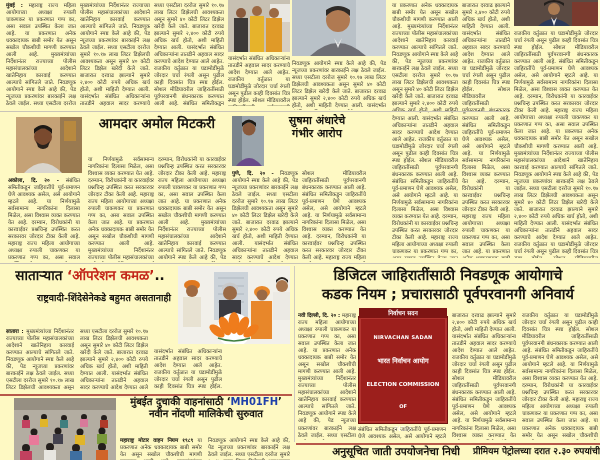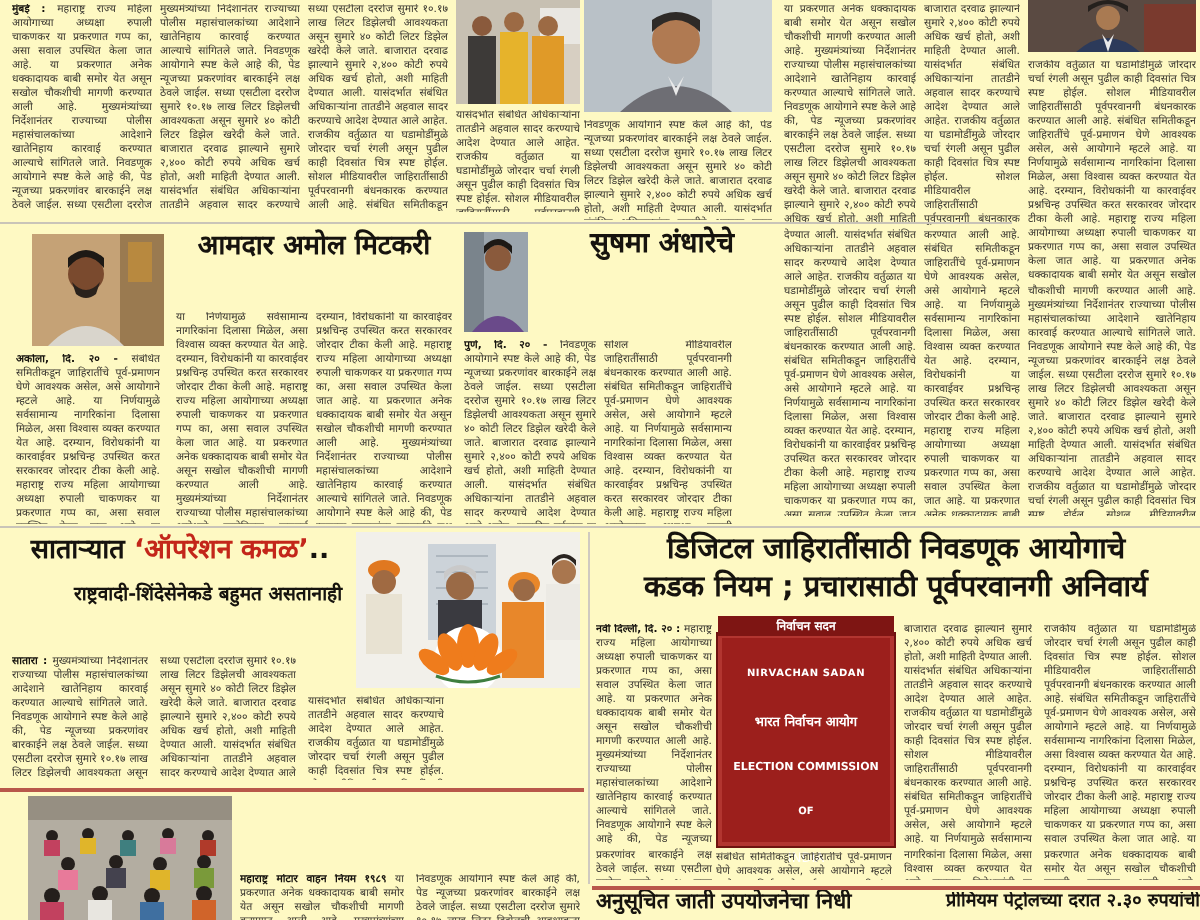--- a/index.html
+++ b/index.html
@@ -95,22 +95,23 @@
 
   <div class="ph" style="left:232px;top:116px;width:32px;height:50px">
     <svg width="32" height="50" viewBox="0 0 32 50">
       <rect width="32" height="50" fill="#9aa4ac"></rect>
       <rect x="0" y="0" width="10" height="50" fill="#7a848c"></rect>
       <circle cx="17" cy="13" r="6.5" fill="#8a5a3c"></circle>
       <path d="M10 11 q7 -9 14 0 l0 -4 q-7 -7 -14 0 z" fill="#1d1915"></path>
       <path d="M4 50 q13 -16 26 0 z" fill="#6a4a8a"></path>
     </svg>
   </div>
-  <div class="h" style="left:280px;top:114px;width:102px;font-size:14px">
+  <div class="h" style="left:266px;top:114px;width:102px;font-size:11px">
     <div>सुषमा अंधारेचे</div>
+    <div>गंभीर आरोप</div>
   </div>
   <div class="c" style="left:232px;top:170px;width:66px;height:92px"><b>पुणे, दि. २० - </b>निवडणूक आयोगाने स्पष्ट केले आहे की, पेड न्यूजच्या प्रकरणांवर बारकाईने लक्ष ठेवले जाईल. सध्या एसटीला दररोज सुमारे १०.१७ लाख लिटर डिझेलची आवश्यकता असून सुमारे ४० कोटी लिटर डिझेल खरेदी केले जाते. बाजारात दरवाढ झाल्याने सुमारे २,४०० कोटी रुपये अधिक खर्च होतो, अशी माहिती देण्यात आली. यासंदर्भात संबंधित अधिकाऱ्यांना तातडीने अहवाल सादर करण्याचे आदेश देण्यात आले आहेत. राजकीय वर्तुळात या घडामोडींमुळे जोरदार चर्चा रंगली असून पुढील काही दिवसांत चित्र स्पष्ट होईल. सोशल मीडियावरील जाहिरातींसाठी पूर्वपरवानगी बंधनकारक करण्यात आली आहे. संबंधित समितीकडून जाहिरातींचे पूर्व-प्रमाणन घेणे आवश्यक असेल, असे आयोगाने म्हटले आहे. या निर्णयामुळे सर्वसामान्य नागरिकांना दिलासा मिळेल, असा विश्वास व्यक्त करण्यात येत आहे. दरम्यान, विरोधकांनी या कारवाईवर प्रश्नचिन्ह उपस्थित करत सरकारवर जोरदार टीका केली आहे. महाराष्ट्र राज्य महिला आयोगाच्या अध्यक्षा रुपाली चाकणकर या प्रकरणात गप्प का, असा सवाल उपस्थित केला जात आहे. या प्रकरणात अनेक धक्कादायक बाबी समोर येत असून सखोल चौकशीची मागणी करण्यात आली आहे. मुख्यमंत्र्यांच्या निर्देशानंतर राज्याच्या पोलीस महासंचालकांच्या आदेशाने खातेनिहाय कारवाई करण्यात आल्याचे सांगितले जाते. निवडणूक आयोगाने स्पष्ट केले आहे की, पेड न्यूजच्या प्रकरणांवर बारकाईने लक्ष ठेवले जाईल. सध्या एसटीला दररोज सुमारे १०.१७ लाख लिटर डिझेलची आवश्यकता असून सुमारे ४० कोटी लिटर डिझेल खरेदी केले जाते. बाजारात दरवाढ झाल्याने सुमारे २,४०० कोटी रुपये अधिक खर्च होतो, अशी माहिती देण्यात आली. यासंदर्भात संबंधित अधिकाऱ्यांना तातडीने अहवाल सादर करण्याचे आदेश देण्यात आले आहेत. राजकीय वर्तुळात या घडामोडींमुळे जोरदार चर्चा रंगली असून पुढील काही दिवसांत चित्र स्पष्ट होईल. सोशल मीडियावरील जाहिरातींसाठी पूर्वपरवानगी बंधनकारक करण्यात आली आहे. संबंधित समितीकडून जाहिरातींचे पूर्व-प्रमाणन घेणे आवश्यक असेल, असे आयोगाने म्हटले आहे. या निर्णयामुळे सर्वसामान्य नागरिकांना दिलासा मिळेल, असा विश्वास व्यक्त करण्यात येत आहे. दरम्यान, विरोधकांनी या कारवाईवर प्रश्नचिन्ह उपस्थित करत सरकारवर जोरदार टीका केली आहे. महाराष्ट्र राज्य महिला आयोगाच्या अध्यक्षा रुपाली चाकणकर या प्रकरणात गप्प का, असा सवाल उपस्थित केला जात आहे. या प्रकरणात अनेक धक्कादायक बाबी समोर येत असून सखोल चौकशीची मागणी करण्यात आली आहे. मुख्यमंत्र्यांच्या निर्देशानंतर राज्याच्या पोलीस महासंचालकांच्या आदेशाने खातेनिहाय कारवाई करण्यात आल्याचे सांगितले जाते. निवडणूक आयोगाने स्पष्ट केले आहे की, पेड न्यूजच्या प्रकरणांवर बारकाईने लक्ष ठेवले जाईल. सध्या एसटीला दररोज सुमारे १०.१७ लाख लिटर डिझेलची आवश्यकता असून सुमारे ४० कोटी लिटर डिझेल खरेदी केले जाते. </div>
   <div class="c" style="left:302px;top:170px;width:64px;height:92px">सोशल मीडियावरील जाहिरातींसाठी पूर्वपरवानगी बंधनकारक करण्यात आली आहे. संबंधित समितीकडून जाहिरातींचे पूर्व-प्रमाणन घेणे आवश्यक असेल, असे आयोगाने म्हटले आहे. या निर्णयामुळे सर्वसामान्य नागरिकांना दिलासा मिळेल, असा विश्वास व्यक्त करण्यात येत आहे. दरम्यान, विरोधकांनी या कारवाईवर प्रश्नचिन्ह उपस्थित करत सरकारवर जोरदार टीका केली आहे. महाराष्ट्र राज्य महिला आयोगाच्या अध्यक्षा रुपाली चाकणकर या प्रकरणात गप्प का, असा सवाल उपस्थित केला जात आहे. या प्रकरणात अनेक धक्कादायक बाबी समोर येत असून सखोल चौकशीची मागणी करण्यात आली आहे. मुख्यमंत्र्यांच्या निर्देशानंतर राज्याच्या पोलीस महासंचालकांच्या आदेशाने खातेनिहाय कारवाई करण्यात आल्याचे सांगितले जाते. निवडणूक आयोगाने स्पष्ट केले आहे की, पेड न्यूजच्या प्रकरणांवर बारकाईने लक्ष ठेवले जाईल. सध्या एसटीला दररोज सुमारे १०.१७ लाख लिटर डिझेलची आवश्यकता असून सुमारे ४० कोटी लिटर डिझेल खरेदी केले जाते. बाजारात दरवाढ झाल्याने सुमारे २,४०० कोटी रुपये अधिक खर्च होतो, अशी माहिती देण्यात आली. यासंदर्भात संबंधित अधिकाऱ्यांना तातडीने अहवाल सादर करण्याचे आदेश देण्यात आले आहेत. राजकीय वर्तुळात या घडामोडींमुळे जोरदार चर्चा रंगली असून पुढील काही दिवसांत चित्र स्पष्ट होईल. सोशल मीडियावरील जाहिरातींसाठी पूर्वपरवानगी बंधनकारक करण्यात आली आहे. संबंधित समितीकडून जाहिरातींचे पूर्व-प्रमाणन घेणे आवश्यक असेल, असे आयोगाने म्हटले आहे. या निर्णयामुळे सर्वसामान्य नागरिकांना दिलासा मिळेल, असा विश्वास व्यक्त करण्यात येत आहे. दरम्यान, विरोधकांनी या कारवाईवर प्रश्नचिन्ह उपस्थित करत सरकारवर जोरदार टीका केली आहे. महाराष्ट्र राज्य महिला आयोगाच्या अध्यक्षा रुपाली चाकणकर या प्रकरणात गप्प का, असा सवाल उपस्थित केला जात आहे. या प्रकरणात अनेक धक्कादायक बाबी समोर येत असून सखोल चौकशीची मागणी करण्यात आली आहे. मुख्यमंत्र्यांच्या निर्देशानंतर राज्याच्या पोलीस महासंचालकांच्या आदेशाने खातेनिहाय कारवाई करण्यात आल्याचे सांगितले जाते. निवडणूक आयोगाने स्पष्ट केले आहे की, पेड न्यूजच्या प्रकरणांवर बारकाईने लक्ष ठेवले जाईल. सध्या एसटीला दररोज सुमारे १०.१७ लाख लिटर डिझेलची आवश्यकता असून सुमारे ४० कोटी लिटर डिझेल खरेदी केले जाते. बाजारात दरवाढ झाल्याने सुमारे २,४०० कोटी रुपये अधिक खर्च होतो, अशी माहिती देण्यात आली. यासंदर्भात संबंधित अधिकाऱ्यांना तातडीने अहवाल सादर करण्याचे आदेश देण्यात आले आहेत. राजकीय वर्तुळात या घडामोडींमुळे जोरदार चर्चा रंगली असून पुढील काही दिवसांत चित्र स्पष्ट होईल. सोशल मीडियावरील जाहिरातींसाठी पूर्वपरवानगी बंधनकारक करण्यात आली आहे. संबंधित समितीकडून जाहिरातींचे पूर्व-प्रमाणन घेणे आवश्यक असेल, असे आयोगाने म्हटले आहे. </div>
 
   <div class="rule" style="left:0;top:263px;width:600px;height:1px;background:#c9c4b8"></div>
 
   <div class="h" style="left:6px;top:267px;width:168px;font-size:13.5px">
     <span>साताऱ्यात </span><span class="red">‘ऑपरेशन कमळ’</span><span>..</span>
   </div>
   <div class="h" style="left:16px;top:292px;width:176px;font-size:9.5px">
@@ -184,20 +185,24 @@
           <rect x="6" y="53" width="12" height="9" fill="#c2415f"></rect>
         <circle cx="36" cy="49" r="4" fill="#241f1c"></circle>
           <rect x="30" y="52" width="12" height="10" fill="#e8e6e0"></rect>
         <circle cx="62" cy="50" r="4" fill="#241f1c"></circle>
           <rect x="56" y="53" width="12" height="9" fill="#3f6fa0"></rect>
         <circle cx="88" cy="49" r="4" fill="#241f1c"></circle>
           <rect x="82" y="52" width="12" height="10" fill="#d0642a"></rect>
       </g>
     </svg>
   </div>
+  <div class="h" style="left:120px;top:396px;width:172px;font-size:10px">
+    <div><span>मुंबईत दुचाकी वाहनांसाठी ‘</span><span class="blue">MH01FH</span><span>’</span></div>
+    <div>नवीन नोंदणी मालिकेची सुरुवात</div>
+  </div>
   <div class="c" style="left:120px;top:437px;width:82px;height:23px"><b>महाराष्ट्र मोटार वाहन नियम १९८९ </b>या प्रकरणात अनेक धक्कादायक बाबी समोर येत असून सखोल चौकशीची मागणी करण्यात आली आहे. मुख्यमंत्र्यांच्या निर्देशानंतर राज्याच्या पोलीस महासंचालकांच्या आदेशाने खातेनिहाय कारवाई करण्यात आल्याचे सांगितले जाते. निवडणूक आयोगाने स्पष्ट केले आहे की, पेड न्यूजच्या प्रकरणांवर बारकाईने लक्ष ठेवले जाईल. सध्या एसटीला दररोज सुमारे १०.१७ लाख लिटर डिझेलची आवश्यकता असून सुमारे ४० कोटी लिटर डिझेल खरेदी केले जाते. बाजारात दरवाढ झाल्याने सुमारे २,४०० कोटी रुपये अधिक खर्च होतो, अशी माहिती देण्यात आली. यासंदर्भात संबंधित अधिकाऱ्यांना तातडीने अहवाल सादर करण्याचे आदेश देण्यात आले आहेत. राजकीय वर्तुळात या घडामोडींमुळे जोरदार चर्चा रंगली असून पुढील काही दिवसांत चित्र स्पष्ट होईल. सोशल मीडियावरील जाहिरातींसाठी पूर्वपरवानगी बंधनकारक करण्यात आली आहे. संबंधित समितीकडून जाहिरातींचे पूर्व-प्रमाणन घेणे आवश्यक असेल, असे आयोगाने म्हटले आहे. या निर्णयामुळे सर्वसामान्य नागरिकांना दिलासा मिळेल, असा विश्वास व्यक्त करण्यात येत आहे. दरम्यान, विरोधकांनी या कारवाईवर प्रश्नचिन्ह उपस्थित करत सरकारवर जोरदार टीका केली आहे. महाराष्ट्र राज्य महिला आयोगाच्या अध्यक्षा रुपाली चाकणकर या प्रकरणात गप्प का, असा सवाल उपस्थित केला जात आहे. या प्रकरणात अनेक धक्कादायक बाबी समोर येत असून सखोल चौकशीची मागणी करण्यात आली आहे. मुख्यमंत्र्यांच्या निर्देशानंतर राज्याच्या पोलीस महासंचालकांच्या आदेशाने खातेनिहाय कारवाई करण्यात आल्याचे सांगितले जाते. निवडणूक आयोगाने स्पष्ट केले आहे की, पेड न्यूजच्या प्रकरणांवर बारकाईने लक्ष ठेवले जाईल. सध्या एसटीला दररोज सुमारे १०.१७ लाख लिटर डिझेलची आवश्यकता असून सुमारे ४० कोटी लिटर डिझेल खरेदी केले जाते. बाजारात दरवाढ झाल्याने सुमारे २,४०० कोटी रुपये अधिक खर्च होतो, अशी माहिती देण्यात आली. यासंदर्भात संबंधित अधिकाऱ्यांना तातडीने अहवाल सादर करण्याचे आदेश देण्यात आले आहेत. राजकीय वर्तुळात या घडामोडींमुळे जोरदार चर्चा रंगली असून पुढील काही दिवसांत चित्र स्पष्ट होईल. सोशल मीडियावरील जाहिरातींसाठी पूर्वपरवानगी बंधनकारक करण्यात आली आहे. संबंधित समितीकडून जाहिरातींचे पूर्व-प्रमाणन घेणे आवश्यक असेल, असे आयोगाने म्हटले आहे. या निर्णयामुळे सर्वसामान्य नागरिकांना दिलासा मिळेल, असा विश्वास व्यक्त करण्यात येत आहे. दरम्यान, विरोधकांनी या कारवाईवर प्रश्नचिन्ह उपस्थित करत सरकारवर जोरदार टीका केली आहे. महाराष्ट्र राज्य महिला आयोगाच्या अध्यक्षा रुपाली चाकणकर या प्रकरणात गप्प का, असा सवाल उपस्थित केला जात आहे. या प्रकरणात अनेक धक्कादायक बाबी समोर येत असून सखोल चौकशीची मागणी करण्यात आली आहे. मुख्यमंत्र्यांच्या निर्देशानंतर राज्याच्या पोलीस महासंचालकांच्या आदेशाने खातेनिहाय कारवाई करण्यात आल्याचे सांगितले जाते. </div>
   <div class="c" style="left:208px;top:437px;width:82px;height:23px">निवडणूक आयोगाने स्पष्ट केले आहे की, पेड न्यूजच्या प्रकरणांवर बारकाईने लक्ष ठेवले जाईल. सध्या एसटीला दररोज सुमारे १०.१७ लाख लिटर डिझेलची आवश्यकता असून सुमारे ४० कोटी लिटर डिझेल खरेदी केले जाते. बाजारात दरवाढ झाल्याने सुमारे २,४०० कोटी रुपये अधिक खर्च होतो, अशी माहिती देण्यात आली. यासंदर्भात संबंधित अधिकाऱ्यांना तातडीने अहवाल सादर करण्याचे आदेश देण्यात आले आहेत. राजकीय वर्तुळात या घडामोडींमुळे जोरदार चर्चा रंगली असून पुढील काही दिवसांत चित्र स्पष्ट होईल. सोशल मीडियावरील जाहिरातींसाठी पूर्वपरवानगी बंधनकारक करण्यात आली आहे. संबंधित समितीकडून जाहिरातींचे पूर्व-प्रमाणन घेणे आवश्यक असेल, असे आयोगाने म्हटले आहे. या निर्णयामुळे सर्वसामान्य नागरिकांना दिलासा मिळेल, असा विश्वास व्यक्त करण्यात येत आहे. दरम्यान, विरोधकांनी या कारवाईवर प्रश्नचिन्ह उपस्थित करत सरकारवर जोरदार टीका केली आहे. महाराष्ट्र राज्य महिला आयोगाच्या अध्यक्षा रुपाली चाकणकर या प्रकरणात गप्प का, असा सवाल उपस्थित केला जात आहे. या प्रकरणात अनेक धक्कादायक बाबी समोर येत असून सखोल चौकशीची मागणी करण्यात आली आहे. मुख्यमंत्र्यांच्या निर्देशानंतर राज्याच्या पोलीस महासंचालकांच्या आदेशाने खातेनिहाय कारवाई करण्यात आल्याचे सांगितले जाते. निवडणूक आयोगाने स्पष्ट केले आहे की, पेड न्यूजच्या प्रकरणांवर बारकाईने लक्ष ठेवले जाईल. सध्या एसटीला दररोज सुमारे १०.१७ लाख लिटर डिझेलची आवश्यकता असून सुमारे ४० कोटी लिटर डिझेल खरेदी केले जाते. बाजारात दरवाढ झाल्याने सुमारे २,४०० कोटी रुपये अधिक खर्च होतो, अशी माहिती देण्यात आली. यासंदर्भात संबंधित अधिकाऱ्यांना तातडीने अहवाल सादर करण्याचे आदेश देण्यात आले आहेत. राजकीय वर्तुळात या घडामोडींमुळे जोरदार चर्चा रंगली असून पुढील काही दिवसांत चित्र स्पष्ट होईल. सोशल मीडियावरील जाहिरातींसाठी पूर्वपरवानगी बंधनकारक करण्यात आली आहे. संबंधित समितीकडून जाहिरातींचे पूर्व-प्रमाणन घेणे आवश्यक असेल, असे आयोगाने म्हटले आहे. या निर्णयामुळे सर्वसामान्य नागरिकांना दिलासा मिळेल, असा विश्वास व्यक्त करण्यात येत आहे. दरम्यान, विरोधकांनी या कारवाईवर प्रश्नचिन्ह उपस्थित करत सरकारवर जोरदार टीका केली आहे. महाराष्ट्र राज्य महिला आयोगाच्या अध्यक्षा रुपाली चाकणकर या प्रकरणात गप्प का, असा सवाल उपस्थित केला जात आहे. या प्रकरणात अनेक धक्कादायक बाबी समोर येत असून सखोल चौकशीची मागणी करण्यात आली आहे. मुख्यमंत्र्यांच्या निर्देशानंतर राज्याच्या पोलीस महासंचालकांच्या आदेशाने खातेनिहाय कारवाई करण्यात आल्याचे सांगितले जाते. निवडणूक आयोगाने स्पष्ट केले आहे की, पेड न्यूजच्या प्रकरणांवर बारकाईने लक्ष ठेवले जाईल. सध्या एसटीला दररोज सुमारे १०.१७ लाख लिटर डिझेलची आवश्यकता असून सुमारे ४० कोटी लिटर डिझेल खरेदी केले जाते. </div>
 
   <div class="rule" style="left:294px;top:266px;width:1px;height:176px;background:#cfcac0"></div>
 
   <div class="h" style="left:298px;top:266px;width:300px;font-size:14.5px;line-height:1.34">
     <div>डिजिटल जाहिरातींसाठी निवडणूक आयोगाचे</div>
     <div>कडक नियम ; प्रचारासाठी पूर्वपरवानगी अनिवार्य</div>
   </div>
 
@@ -211,16 +216,16 @@
     <div class="l5">OF</div>
     <div class="l6">INDIA</div>
   </div>
   <div class="c" style="left:358px;top:426px;width:88px;height:14px">संबंधित समितीकडून जाहिरातींचे पूर्व-प्रमाणन घेणे आवश्यक असेल, असे आयोगाने म्हटले आहे. या निर्णयामुळे सर्वसामान्य नागरिकांना दिलासा मिळेल, असा विश्वास व्यक्त करण्यात येत आहे. दरम्यान, विरोधकांनी या कारवाईवर प्रश्नचिन्ह उपस्थित करत सरकारवर जोरदार टीका केली आहे. महाराष्ट्र राज्य महिला आयोगाच्या अध्यक्षा रुपाली चाकणकर या प्रकरणात गप्प का, असा सवाल उपस्थित केला जात आहे. या प्रकरणात अनेक धक्कादायक बाबी समोर येत असून सखोल चौकशीची मागणी करण्यात आली आहे. मुख्यमंत्र्यांच्या निर्देशानंतर राज्याच्या पोलीस महासंचालकांच्या आदेशाने खातेनिहाय कारवाई करण्यात आल्याचे सांगितले जाते. निवडणूक आयोगाने स्पष्ट केले आहे की, पेड न्यूजच्या प्रकरणांवर बारकाईने लक्ष ठेवले जाईल. सध्या एसटीला दररोज सुमारे १०.१७ लाख लिटर डिझेलची आवश्यकता असून सुमारे ४० कोटी लिटर डिझेल खरेदी केले जाते. बाजारात दरवाढ झाल्याने सुमारे २,४०० कोटी रुपये अधिक खर्च होतो, अशी माहिती देण्यात आली. यासंदर्भात संबंधित अधिकाऱ्यांना तातडीने अहवाल सादर करण्याचे आदेश देण्यात आले आहेत. राजकीय वर्तुळात या घडामोडींमुळे जोरदार चर्चा रंगली असून पुढील काही दिवसांत चित्र स्पष्ट होईल. सोशल मीडियावरील जाहिरातींसाठी पूर्वपरवानगी बंधनकारक करण्यात आली आहे. संबंधित समितीकडून जाहिरातींचे पूर्व-प्रमाणन घेणे आवश्यक असेल, असे आयोगाने म्हटले आहे. या निर्णयामुळे सर्वसामान्य नागरिकांना दिलासा मिळेल, असा विश्वास व्यक्त करण्यात येत आहे. दरम्यान, विरोधकांनी या कारवाईवर प्रश्नचिन्ह उपस्थित करत सरकारवर जोरदार टीका केली आहे. महाराष्ट्र राज्य महिला आयोगाच्या अध्यक्षा रुपाली चाकणकर या प्रकरणात गप्प का, असा सवाल उपस्थित केला जात आहे. या प्रकरणात अनेक धक्कादायक बाबी समोर येत असून सखोल चौकशीची मागणी करण्यात आली आहे. मुख्यमंत्र्यांच्या निर्देशानंतर राज्याच्या पोलीस महासंचालकांच्या आदेशाने खातेनिहाय कारवाई करण्यात आल्याचे सांगितले जाते. निवडणूक आयोगाने स्पष्ट केले आहे की, पेड न्यूजच्या प्रकरणांवर बारकाईने लक्ष ठेवले जाईल. सध्या एसटीला दररोज सुमारे १०.१७ लाख लिटर डिझेलची आवश्यकता असून सुमारे ४० कोटी लिटर डिझेल खरेदी केले जाते. बाजारात दरवाढ झाल्याने सुमारे २,४०० कोटी रुपये अधिक खर्च होतो, अशी माहिती देण्यात आली. यासंदर्भात संबंधित अधिकाऱ्यांना तातडीने अहवाल सादर करण्याचे आदेश देण्यात आले आहेत. राजकीय वर्तुळात या घडामोडींमुळे जोरदार चर्चा रंगली असून पुढील काही दिवसांत चित्र स्पष्ट होईल. सोशल मीडियावरील जाहिरातींसाठी पूर्वपरवानगी बंधनकारक करण्यात आली आहे. संबंधित समितीकडून जाहिरातींचे पूर्व-प्रमाणन घेणे आवश्यक असेल, असे आयोगाने म्हटले आहे. या निर्णयामुळे सर्वसामान्य नागरिकांना दिलासा मिळेल, असा विश्वास व्यक्त करण्यात येत आहे. </div>
 
   <div class="c" style="left:452px;top:312px;width:64px;height:128px">बाजारात दरवाढ झाल्याने सुमारे २,४०० कोटी रुपये अधिक खर्च होतो, अशी माहिती देण्यात आली. यासंदर्भात संबंधित अधिकाऱ्यांना तातडीने अहवाल सादर करण्याचे आदेश देण्यात आले आहेत. राजकीय वर्तुळात या घडामोडींमुळे जोरदार चर्चा रंगली असून पुढील काही दिवसांत चित्र स्पष्ट होईल. सोशल मीडियावरील जाहिरातींसाठी पूर्वपरवानगी बंधनकारक करण्यात आली आहे. संबंधित समितीकडून जाहिरातींचे पूर्व-प्रमाणन घेणे आवश्यक असेल, असे आयोगाने म्हटले आहे. या निर्णयामुळे सर्वसामान्य नागरिकांना दिलासा मिळेल, असा विश्वास व्यक्त करण्यात येत आहे. दरम्यान, विरोधकांनी या कारवाईवर प्रश्नचिन्ह उपस्थित करत सरकारवर जोरदार टीका केली आहे. महाराष्ट्र राज्य महिला आयोगाच्या अध्यक्षा रुपाली चाकणकर या प्रकरणात गप्प का, असा सवाल उपस्थित केला जात आहे. या प्रकरणात अनेक धक्कादायक बाबी समोर येत असून सखोल चौकशीची मागणी करण्यात आली आहे. मुख्यमंत्र्यांच्या निर्देशानंतर राज्याच्या पोलीस महासंचालकांच्या आदेशाने खातेनिहाय कारवाई करण्यात आल्याचे सांगितले जाते. निवडणूक आयोगाने स्पष्ट केले आहे की, पेड न्यूजच्या प्रकरणांवर बारकाईने लक्ष ठेवले जाईल. सध्या एसटीला दररोज सुमारे १०.१७ लाख लिटर डिझेलची आवश्यकता असून सुमारे ४० कोटी लिटर डिझेल खरेदी केले जाते. बाजारात दरवाढ झाल्याने सुमारे २,४०० कोटी रुपये अधिक खर्च होतो, अशी माहिती देण्यात आली. यासंदर्भात संबंधित अधिकाऱ्यांना तातडीने अहवाल सादर करण्याचे आदेश देण्यात आले आहेत. राजकीय वर्तुळात या घडामोडींमुळे जोरदार चर्चा रंगली असून पुढील काही दिवसांत चित्र स्पष्ट होईल. सोशल मीडियावरील जाहिरातींसाठी पूर्वपरवानगी बंधनकारक करण्यात आली आहे. संबंधित समितीकडून जाहिरातींचे पूर्व-प्रमाणन घेणे आवश्यक असेल, असे आयोगाने म्हटले आहे. या निर्णयामुळे सर्वसामान्य नागरिकांना दिलासा मिळेल, असा विश्वास व्यक्त करण्यात येत आहे. दरम्यान, विरोधकांनी या कारवाईवर प्रश्नचिन्ह उपस्थित करत सरकारवर जोरदार टीका केली आहे. महाराष्ट्र राज्य महिला आयोगाच्या अध्यक्षा रुपाली चाकणकर या प्रकरणात गप्प का, असा सवाल उपस्थित केला जात आहे. या प्रकरणात अनेक धक्कादायक बाबी समोर येत असून सखोल चौकशीची मागणी करण्यात आली आहे. मुख्यमंत्र्यांच्या निर्देशानंतर राज्याच्या पोलीस महासंचालकांच्या आदेशाने खातेनिहाय कारवाई करण्यात आल्याचे सांगितले जाते. निवडणूक आयोगाने स्पष्ट केले आहे की, पेड न्यूजच्या प्रकरणांवर बारकाईने लक्ष ठेवले जाईल. सध्या एसटीला दररोज सुमारे १०.१७ लाख लिटर डिझेलची आवश्यकता असून सुमारे ४० कोटी लिटर डिझेल खरेदी केले जाते. बाजारात दरवाढ झाल्याने सुमारे २,४०० कोटी रुपये अधिक खर्च होतो, अशी माहिती देण्यात आली. यासंदर्भात संबंधित अधिकाऱ्यांना तातडीने अहवाल सादर करण्याचे आदेश देण्यात आले आहेत. </div>
   <div class="c" style="left:522px;top:312px;width:76px;height:128px">राजकीय वर्तुळात या घडामोडींमुळे जोरदार चर्चा रंगली असून पुढील काही दिवसांत चित्र स्पष्ट होईल. सोशल मीडियावरील जाहिरातींसाठी पूर्वपरवानगी बंधनकारक करण्यात आली आहे. संबंधित समितीकडून जाहिरातींचे पूर्व-प्रमाणन घेणे आवश्यक असेल, असे आयोगाने म्हटले आहे. या निर्णयामुळे सर्वसामान्य नागरिकांना दिलासा मिळेल, असा विश्वास व्यक्त करण्यात येत आहे. दरम्यान, विरोधकांनी या कारवाईवर प्रश्नचिन्ह उपस्थित करत सरकारवर जोरदार टीका केली आहे. महाराष्ट्र राज्य महिला आयोगाच्या अध्यक्षा रुपाली चाकणकर या प्रकरणात गप्प का, असा सवाल उपस्थित केला जात आहे. या प्रकरणात अनेक धक्कादायक बाबी समोर येत असून सखोल चौकशीची मागणी करण्यात आली आहे. मुख्यमंत्र्यांच्या निर्देशानंतर राज्याच्या पोलीस महासंचालकांच्या आदेशाने खातेनिहाय कारवाई करण्यात आल्याचे सांगितले जाते. निवडणूक आयोगाने स्पष्ट केले आहे की, पेड न्यूजच्या प्रकरणांवर बारकाईने लक्ष ठेवले जाईल. सध्या एसटीला दररोज सुमारे १०.१७ लाख लिटर डिझेलची आवश्यकता असून सुमारे ४० कोटी लिटर डिझेल खरेदी केले जाते. बाजारात दरवाढ झाल्याने सुमारे २,४०० कोटी रुपये अधिक खर्च होतो, अशी माहिती देण्यात आली. यासंदर्भात संबंधित अधिकाऱ्यांना तातडीने अहवाल सादर करण्याचे आदेश देण्यात आले आहेत. राजकीय वर्तुळात या घडामोडींमुळे जोरदार चर्चा रंगली असून पुढील काही दिवसांत चित्र स्पष्ट होईल. सोशल मीडियावरील जाहिरातींसाठी पूर्वपरवानगी बंधनकारक करण्यात आली आहे. संबंधित समितीकडून जाहिरातींचे पूर्व-प्रमाणन घेणे आवश्यक असेल, असे आयोगाने म्हटले आहे. या निर्णयामुळे सर्वसामान्य नागरिकांना दिलासा मिळेल, असा विश्वास व्यक्त करण्यात येत आहे. दरम्यान, विरोधकांनी या कारवाईवर प्रश्नचिन्ह उपस्थित करत सरकारवर जोरदार टीका केली आहे. महाराष्ट्र राज्य महिला आयोगाच्या अध्यक्षा रुपाली चाकणकर या प्रकरणात गप्प का, असा सवाल उपस्थित केला जात आहे. या प्रकरणात अनेक धक्कादायक बाबी समोर येत असून सखोल चौकशीची मागणी करण्यात आली आहे. मुख्यमंत्र्यांच्या निर्देशानंतर राज्याच्या पोलीस महासंचालकांच्या आदेशाने खातेनिहाय कारवाई करण्यात आल्याचे सांगितले जाते. निवडणूक आयोगाने स्पष्ट केले आहे की, पेड न्यूजच्या प्रकरणांवर बारकाईने लक्ष ठेवले जाईल. सध्या एसटीला दररोज सुमारे १०.१७ लाख लिटर डिझेलची आवश्यकता असून सुमारे ४० कोटी लिटर डिझेल खरेदी केले जाते. बाजारात दरवाढ झाल्याने सुमारे २,४०० कोटी रुपये अधिक खर्च होतो, अशी माहिती देण्यात आली. यासंदर्भात संबंधित अधिकाऱ्यांना तातडीने अहवाल सादर करण्याचे आदेश देण्यात आले आहेत. राजकीय वर्तुळात या घडामोडींमुळे जोरदार चर्चा रंगली असून पुढील काही दिवसांत चित्र स्पष्ट होईल. सोशल मीडियावरील जाहिरातींसाठी पूर्वपरवानगी बंधनकारक करण्यात आली आहे. </div>
 
   <div class="rule" style="left:296px;top:443px;width:304px;height:1.5px;background:#b8584a"></div>
 
-  <div class="h nowrap" style="left:298px;top:445px;width:162px;font-size:10.5px;text-align:left;overflow:hidden">अनुसूचित जाती उपयोजनेचा निधी</div>
+  <div class="h nowrap" style="left:298px;top:445px;width:162px;font-size:10.5px;text-align:right;overflow:hidden">अनुसूचित जाती उपयोजनेचा निधी</div>
   <div class="h nowrap" style="left:460px;top:446px;width:140px;font-size:9px;text-align:right;overflow:hidden">प्रीमियम पेट्रोलच्या दरात २.३० रुपयांची</div>
 
 </div>
 
 </body></html>

